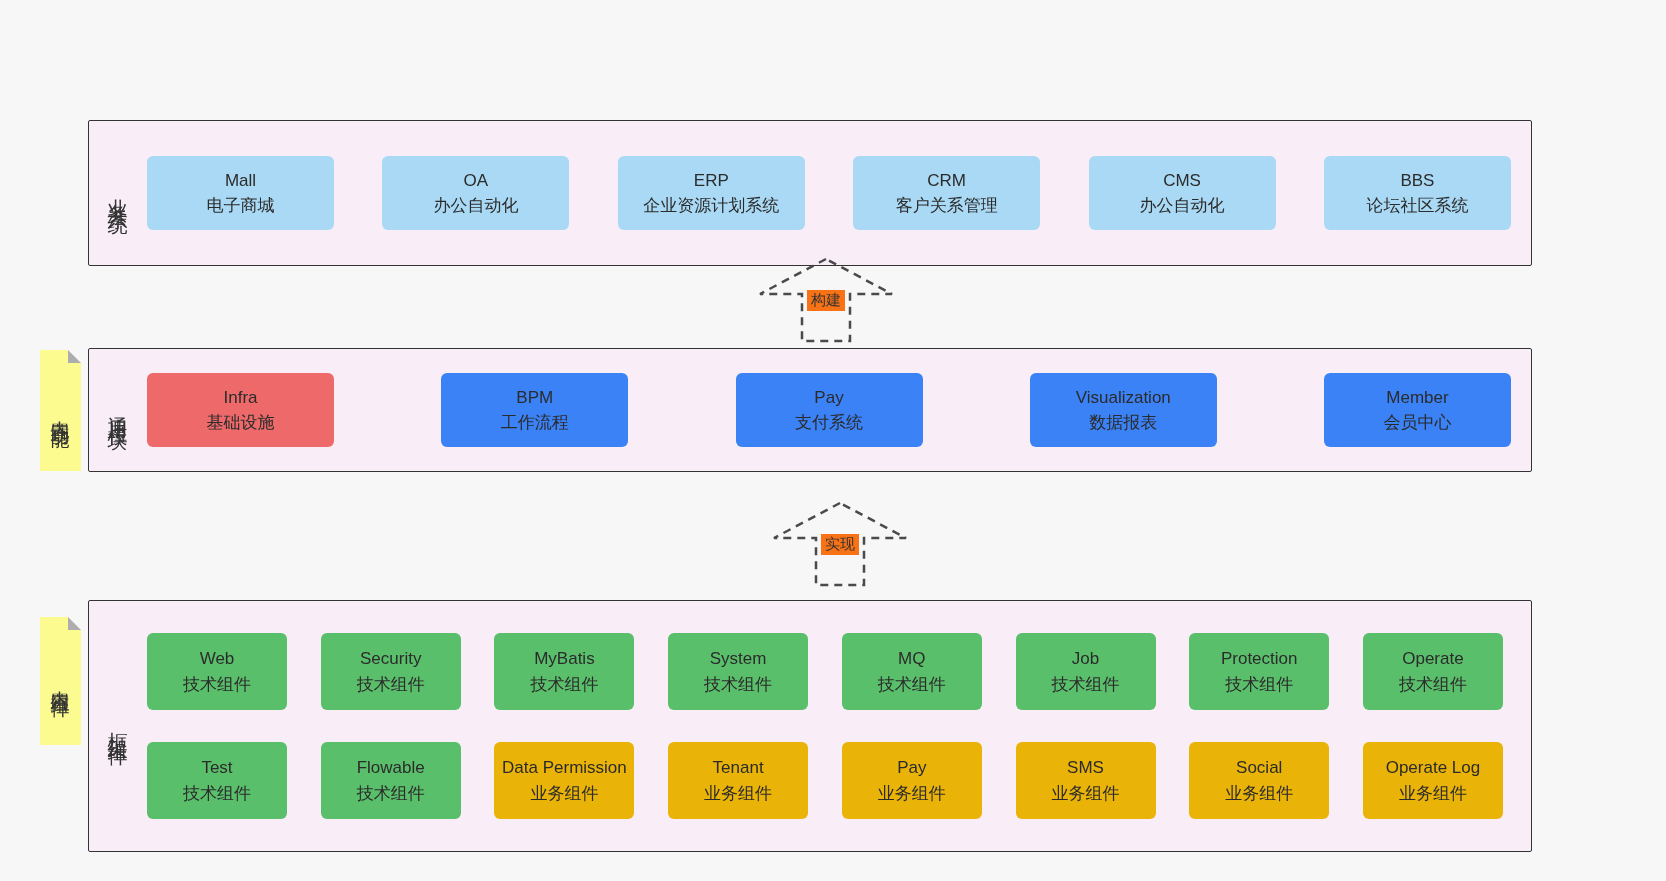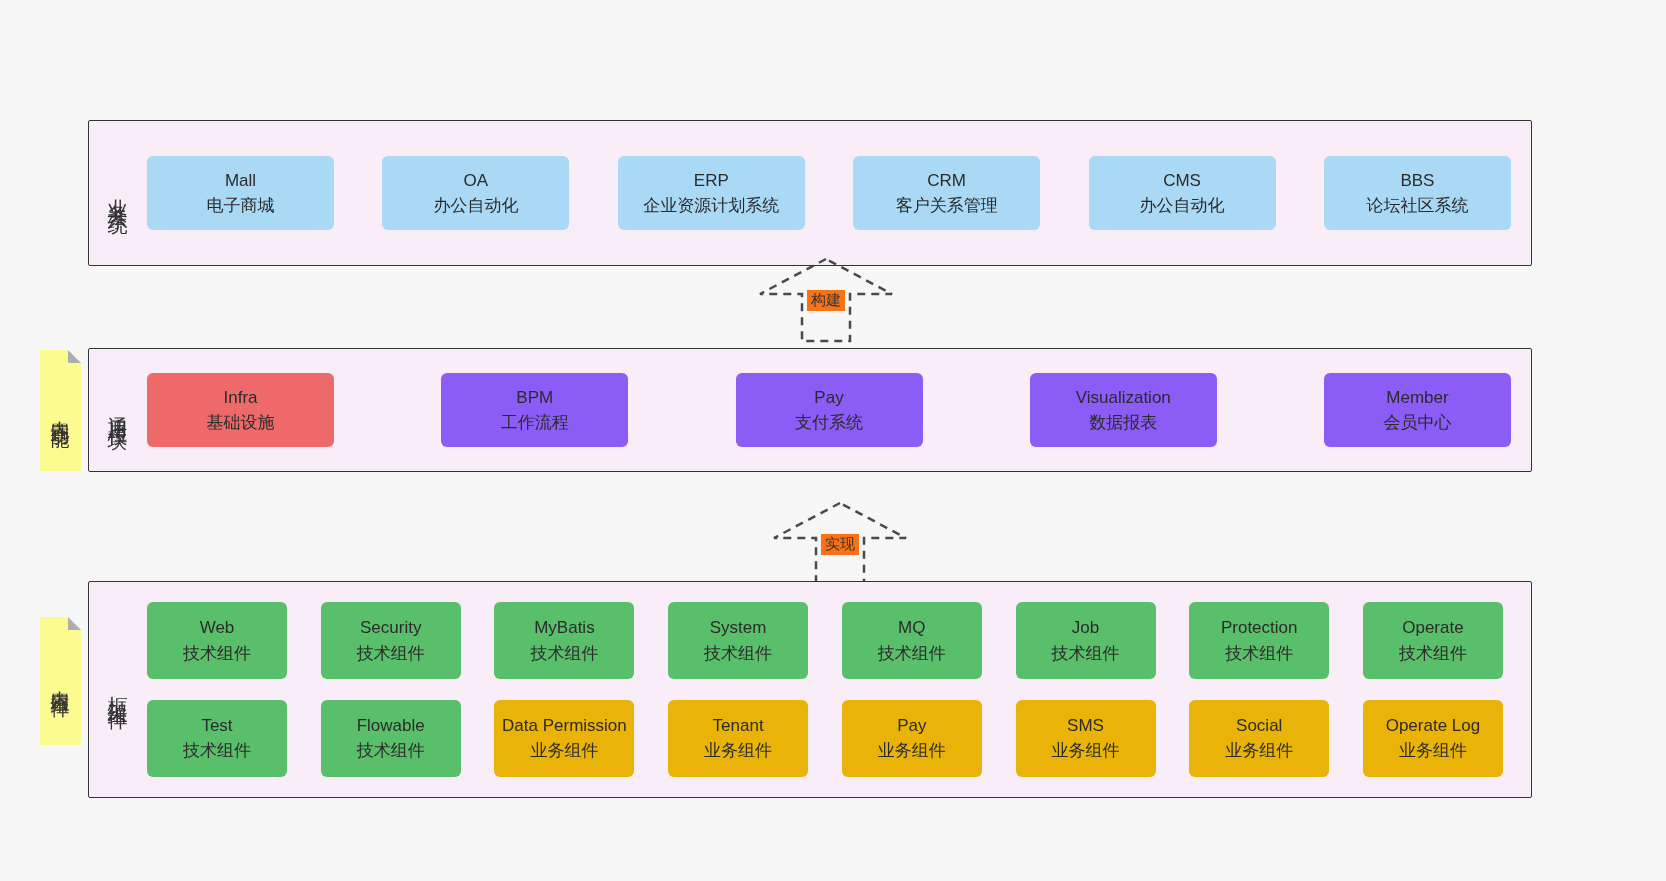--- a/index.html
+++ b/index.html
@@ -22,21 +22,21 @@
     left: 88px;
     width: 1444px;
     background: #f9eef8;
     border: 1.5px solid #333333;
     border-radius: 2px;
     box-sizing: border-box;
     display: flex;
   }
   #panel-business   { top: 120px; height: 146px; }
   #panel-modules    { top: 348px; height: 124px; }
-  #panel-components { top: 581px; height: 217px; }
+  #panel-components { top: 600px; height: 252px; }
 
   .side-label {
     width: 58px;
     flex: 0 0 58px;
     display: flex;
     align-items: center;
     justify-content: center;
     font-size: 20px;
     color: #333;
   }
@@ -78,21 +78,21 @@
     line-height: 1.5;
     color: #2b2b2b;
     box-sizing: border-box;
     padding: 2px 4px;
   }
   .box-lg { width: 187px; height: 74px; }
   .box-sm { width: 140px; height: 77px; }
 
   .blue       { background: #a9d9f4; }
   .red        { background: #ee6a6a; }
-  .pink       { background: #8b5cf6; }
+  .pink       { background: #3b82f6; }
   .green      { background: #5abf6b; }
   .lightgreen { background: #eab308; }
 
   
   .arrow {
     position: absolute;
     width: 140px;
     height: 88px;
   }
   #arrow-build     { left: 756px; top: 256px; }

